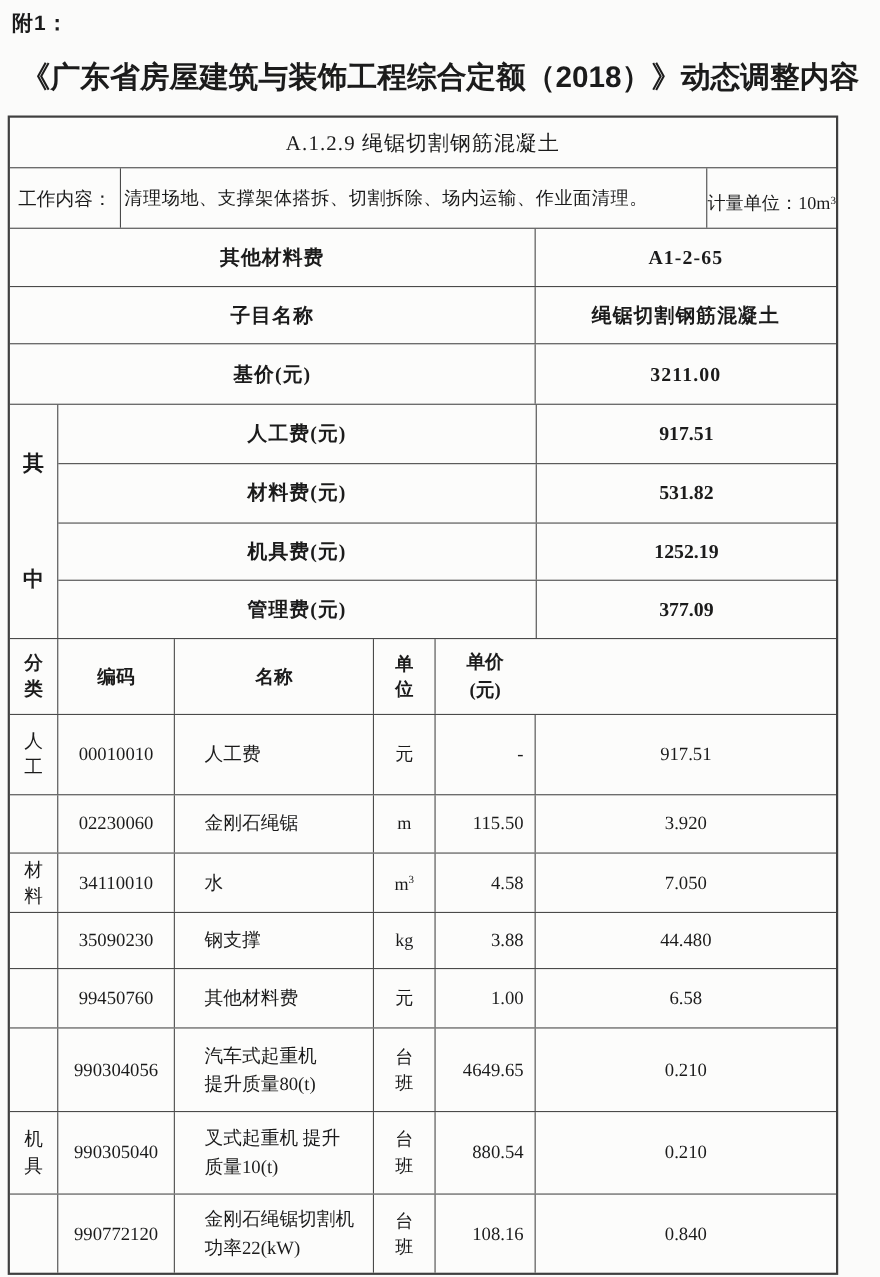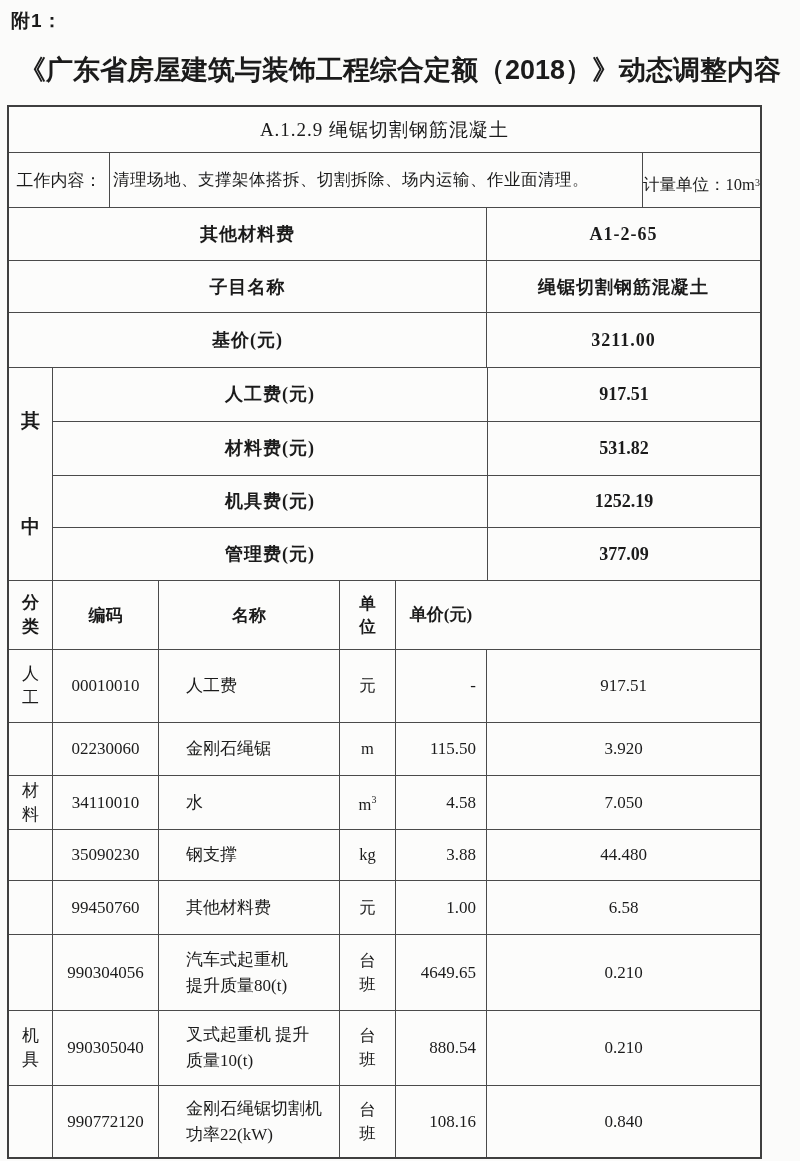--- a/index.html
+++ b/index.html
@@ -71,21 +71,21 @@
   .c-name { flex:0 0 181px; flex-direction:column; align-items:flex-start; justify-content:center; padding-left:27px; font-size:17px; }
   .c-name div { line-height:26px; }
   .c-unit { flex:0 0 56px; flex-direction:column; justify-content:center; font-size:16.5px; }
   .c-unit div { line-height:24px; }
   .c-unit sup { font-size:10px; vertical-align:super; }
   .c-price { flex:0 0 91px; justify-content:flex-end; padding-right:10px; font-size:17px; }
   .c-cons { flex:1 1 auto; font-size:17px; }
 
   .hdr { font-weight:bold; }
   .hdr .c-name, .hdr .c-price { justify-content:center; padding:0; align-items:center; }
-  .hdr .c-price { flex-direction:row; }
+  .hdr .c-price { flex-direction:column; }
   .hdr .c-price div { line-height:26px; }
   .cons-hdr { letter-spacing:11px; text-indent:11px; }
 
   .vtext {
     display:inline-block; width:1.15em;
     word-break:break-all; line-height:1.4;
     text-align:center;
   }
 </style>
 </head>

